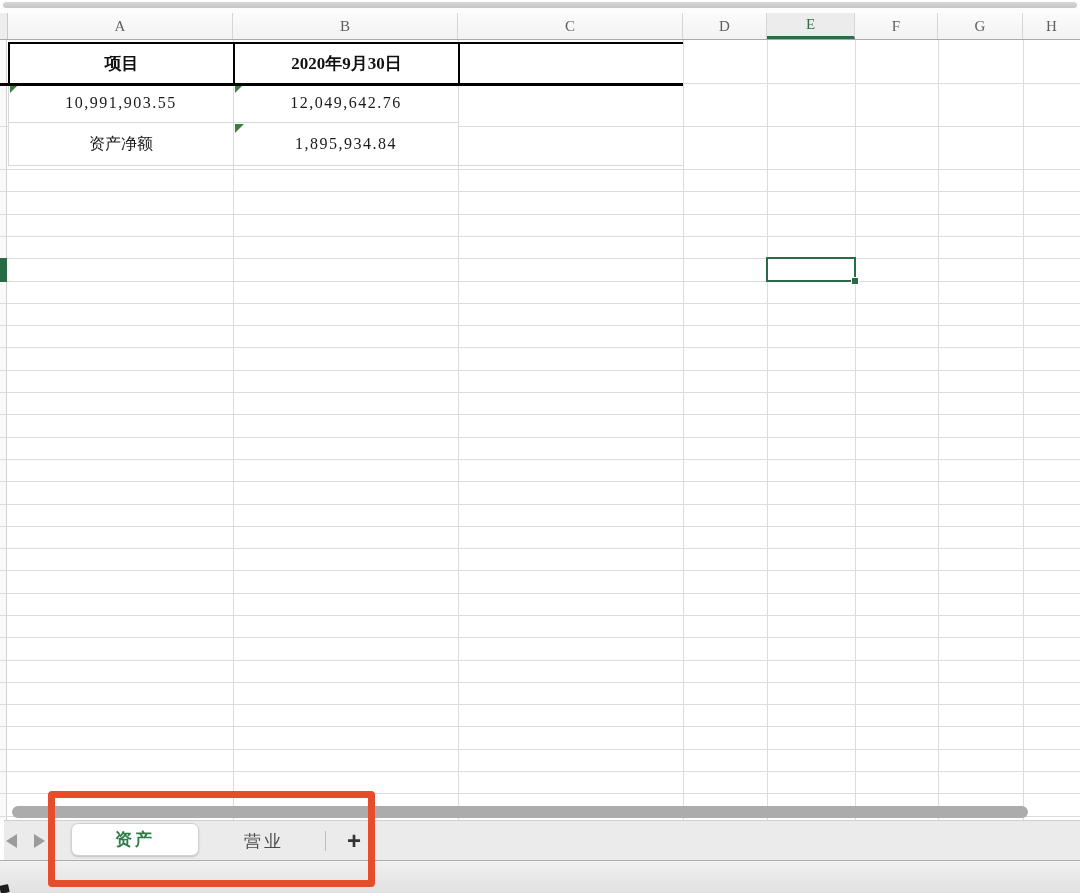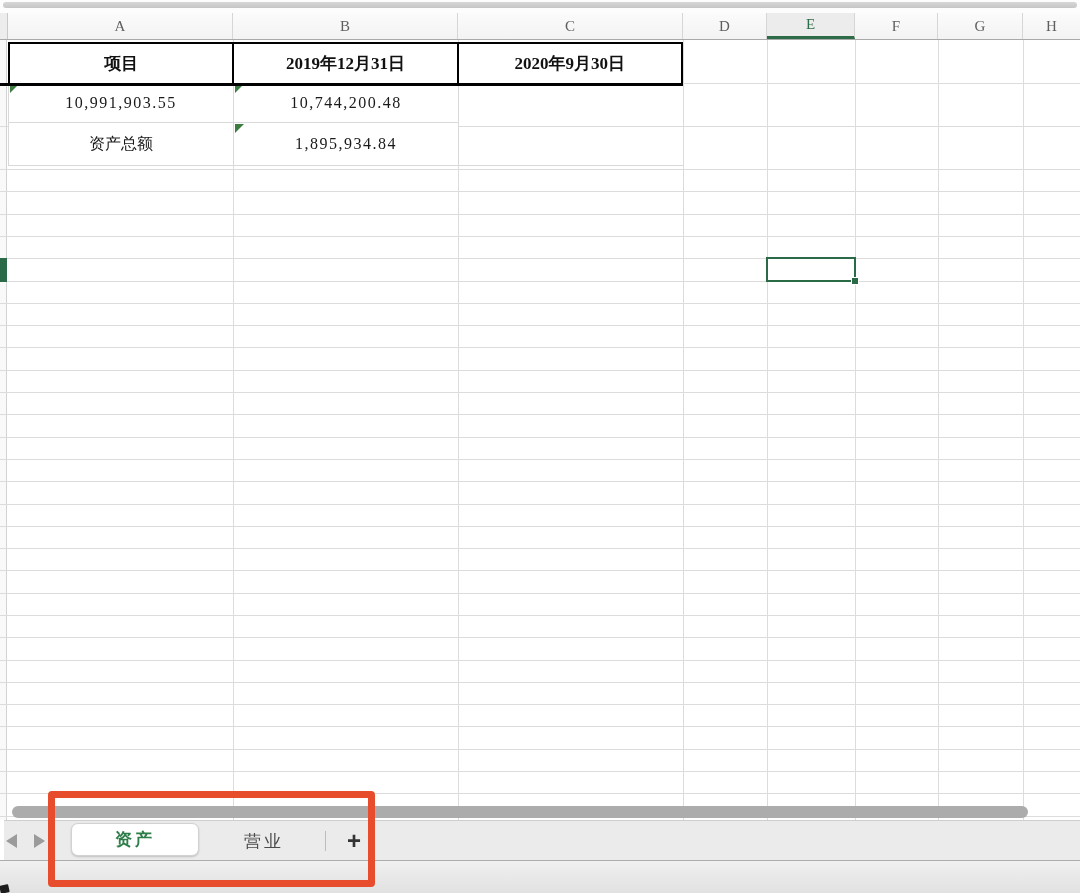--- a/index.html
+++ b/index.html
@@ -194,35 +194,34 @@
         <div class="gridline-v" style="left: 855px;"></div>
         <div class="gridline-v" style="left: 938px;"></div>
         <div class="gridline-v" style="left: 1023px;"></div>
       </div>
 
     <div class="black-rule"></div>
 
     <div class="data-table">
       <div class="t-header-row">
         <div class="t-header-cell">项目</div>
-        <div class="t-header-cell">2019年12月31日</div>
         <div class="t-header-cell">2020年9月30日</div>
       </div>
       <div class="t-row r1">
         <div class="t-cell num">
           <span class="err-tri"></span>
           <span>10,991,903.55</span>
         </div>
         <div class="t-cell num">
           <span class="err-tri"></span>
-          <span>10,744,200.48</span>
+          <span>12,049,642.76</span>
         </div>
       </div>
       <div class="t-row r2">
-        <div class="t-cell">资产总额</div>
+        <div class="t-cell">资产净额</div>
         <div class="t-cell num">
           <span class="err-tri"></span>
           <span>1,895,934.84</span>
         </div>
       </div>
     </div>
 
     <div class="row-indicator"></div>
     <div class="selection-box">
       <div class="fill-handle"></div>

